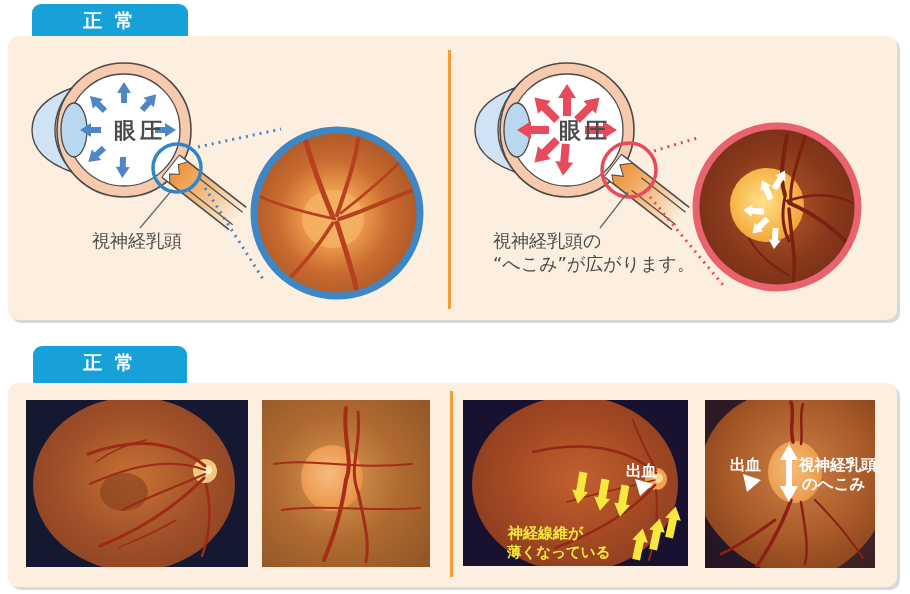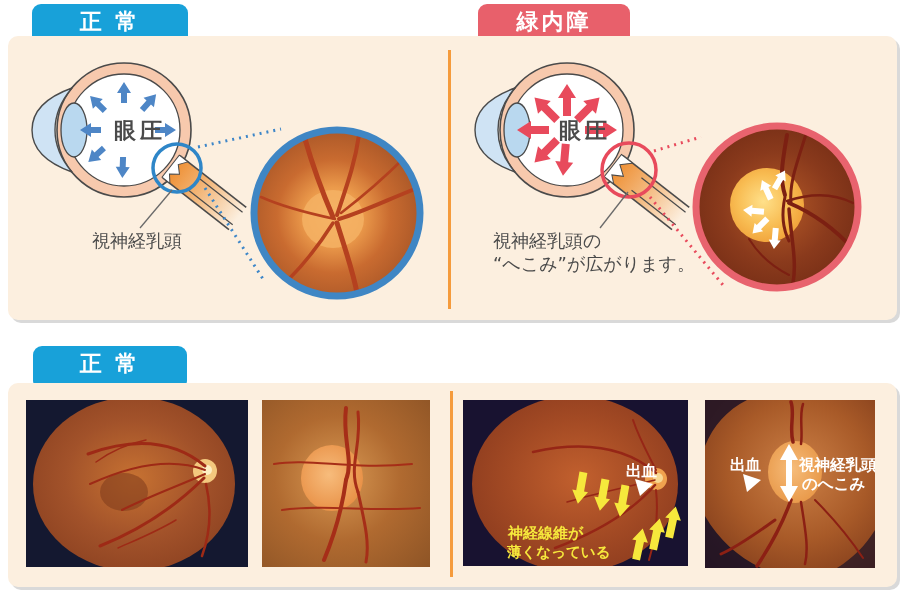--- a/index.html
+++ b/index.html
@@ -4,42 +4,39 @@
 <style>
   *{margin:0;padding:0;box-sizing:border-box}
   html,body{background:#ffffff}
   body{font-family:"DejaVu Sans",sans-serif}
   .canvas{position:relative;width:910px;height:594px;background:#fff;overflow:hidden}
   .abs{position:absolute}
   .panel{position:absolute;background:#fcefdf;border-radius:10px;
          box-shadow:3px 3px 0 rgba(186,186,186,.55);z-index:2}
   .tab{position:absolute;z-index:1;border-radius:9px;color:#fff;font-weight:bold;
        display:flex;justify-content:center;align-items:flex-start;letter-spacing:3px}
-  .tab span{margin-top:5px;font-size:22px;line-height:1.2;white-space:pre}
+  .tab span{margin-top:5px;font-size:19px;line-height:1.2;white-space:pre}
   .tab-blue{background:#18a1d9}
   .tab-red{background:#e8606b}
   .layer{z-index:3}
   .overlay{z-index:4;pointer-events:none}
   .divider{position:absolute;z-index:3;width:3px;background:#f59b3c}
   svg text{font-family:"DejaVu Sans",sans-serif}
   .jp-label{font-size:18px;fill:#4a4a4a}
   .pressure-txt{font-size:22px;font-weight:bold;fill:#4a4a4a;letter-spacing:4px}
   .wht{fill:#ffffff;font-weight:bold}
   .yel{fill:#f6e83c;font-weight:bold}
 </style>
 </head>
 <body>
 
 <div class="canvas">
 
   <div class="tab tab-blue" style="left:32px;top:4px;width:156px;height:44px">
     <span>正 常</span>
-  </div>
-  <div class="tab tab-red" style="left:478px;top:4px;width:152px;height:44px">
-    <span>緑内障</span>
   </div>
   <div class="tab tab-blue" style="left:33px;top:346px;width:154px;height:44px">
     <span>正 常</span>
   </div>
 
   <div class="panel" style="left:8px;top:36px;width:889px;height:284px"></div>
   <div class="panel" style="left:8px;top:383px;width:889px;height:204px"></div>
 
   <div class="divider" style="left:448px;top:50px;height:259px"></div>
   <div class="divider" style="left:450px;top:391px;height:186px"></div>

